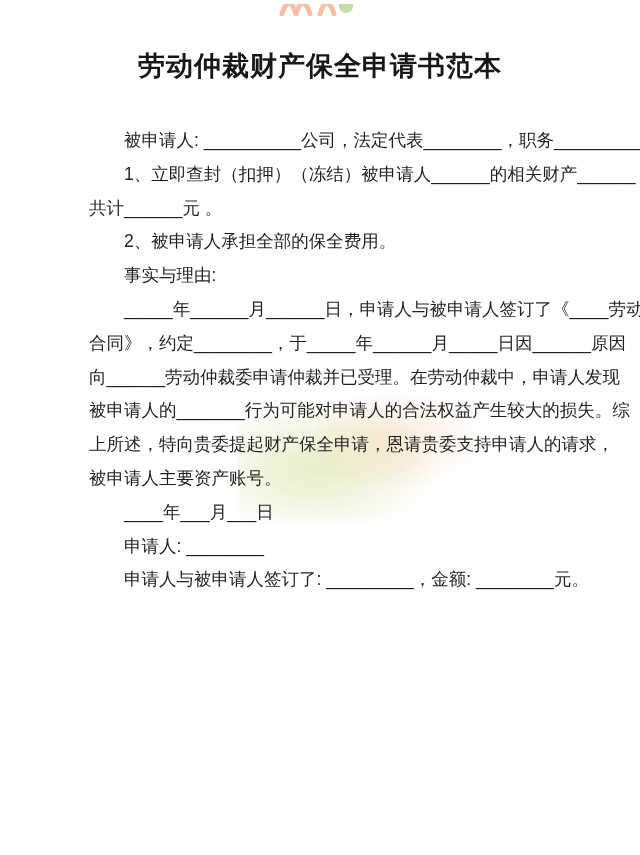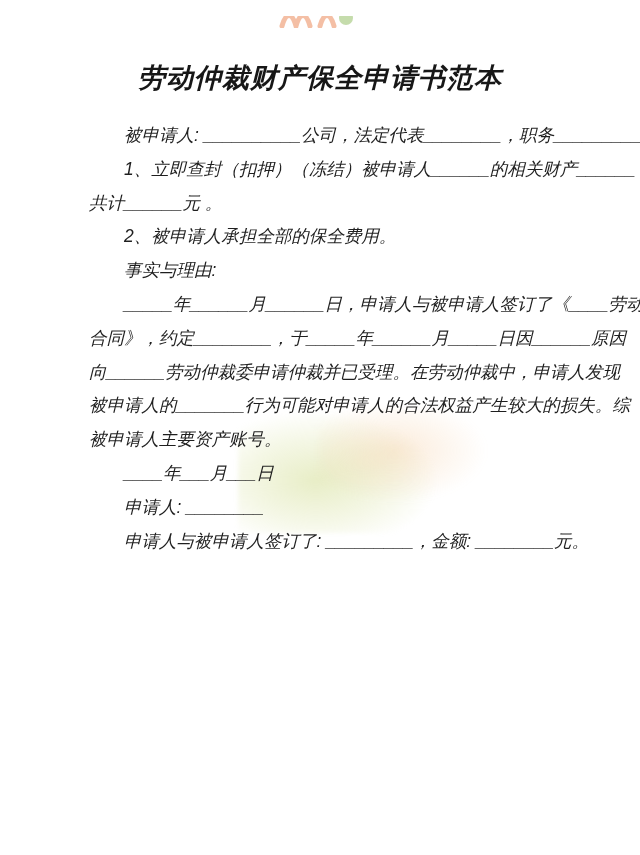--- a/index.html
+++ b/index.html
@@ -1,24 +1,23 @@
 <!DOCTYPE html>
 <html><head>
 <meta charset="utf-8">
 <style>
   html,body{margin:0;padding:0;background:#ffffff;}
   .page{
     position:relative;
     width:640px;height:762px;
-    margin:16px auto;
+    margin:4px auto;
     background:#ffffff;
     overflow:hidden;
     font-family:"Liberation Sans", sans-serif;
     color:#1f1f1f;
-    font-style:italic;
   }
   
   .wm-center{
     position:absolute;left:238px;top:392px;width:205px;height:125px;
     background:radial-gradient(ellipse at 38% 58%, rgba(209,220,142,0.50) 0%, rgba(209,220,142,0.22) 40%, rgba(209,220,142,0) 68%);
     filter:blur(2px);
     pointer-events:none;
   }
   .wm-orange{
     position:absolute;left:318px;top:392px;width:170px;height:95px;
@@ -31,21 +30,21 @@
     position:absolute;top:-8px;left:50%;transform:translateX(-50%);
     opacity:.45;pointer-events:none;
   }
   .title{
     position:absolute;top:44px;left:0;right:0;
     text-align:center;
     font-size:27px;font-weight:700;letter-spacing:1px;
     color:#171717;
   }
   .doc{
-    position:absolute;top:103px;left:89px;width:470px;
+    position:absolute;top:120px;left:89px;width:470px;
     font-size:17.5px;line-height:33.8px;
     white-space:nowrap;
     color:#1f1f1f;
   }
   .line{height:33.8px;}
   .ind{padding-left:35px;}
 </style>
 </head>
 <body>
 
@@ -64,19 +63,20 @@
   <div class="doc">
     <div class="line ind">被申请人: __________公司，法定代表________，职务_________</div>
     <div class="line ind">1、立即查封（扣押）（冻结）被申请人______的相关财产______</div>
     <div class="line">共计______元 。</div>
     <div class="line ind">2、被申请人承担全部的保全费用。</div>
     <div class="line ind">事实与理由:</div>
     <div class="line ind">_____年______月______日，申请人与被申请人签订了《____劳动</div>
     <div class="line">合同》，约定________，于_____年______月_____日因______原因</div>
     <div class="line">向______劳动仲裁委申请仲裁并已受理。在劳动仲裁中，申请人发现</div>
     <div class="line">被申请人的_______行为可能对申请人的合法权益产生较大的损失。综</div>
+    <div class="line">上所述，特向贵委提起财产保全申请，恩请贵委支持申请人的请求，</div>
     <div class="line">被申请人主要资产账号。</div>
     <div class="line ind">____年___月___日</div>
     <div class="line ind">申请人: ________</div>
     <div class="line ind">申请人与被申请人签订了: _________，金额: ________元。</div>
   </div>
 
 </div>
 
 </body></html>

